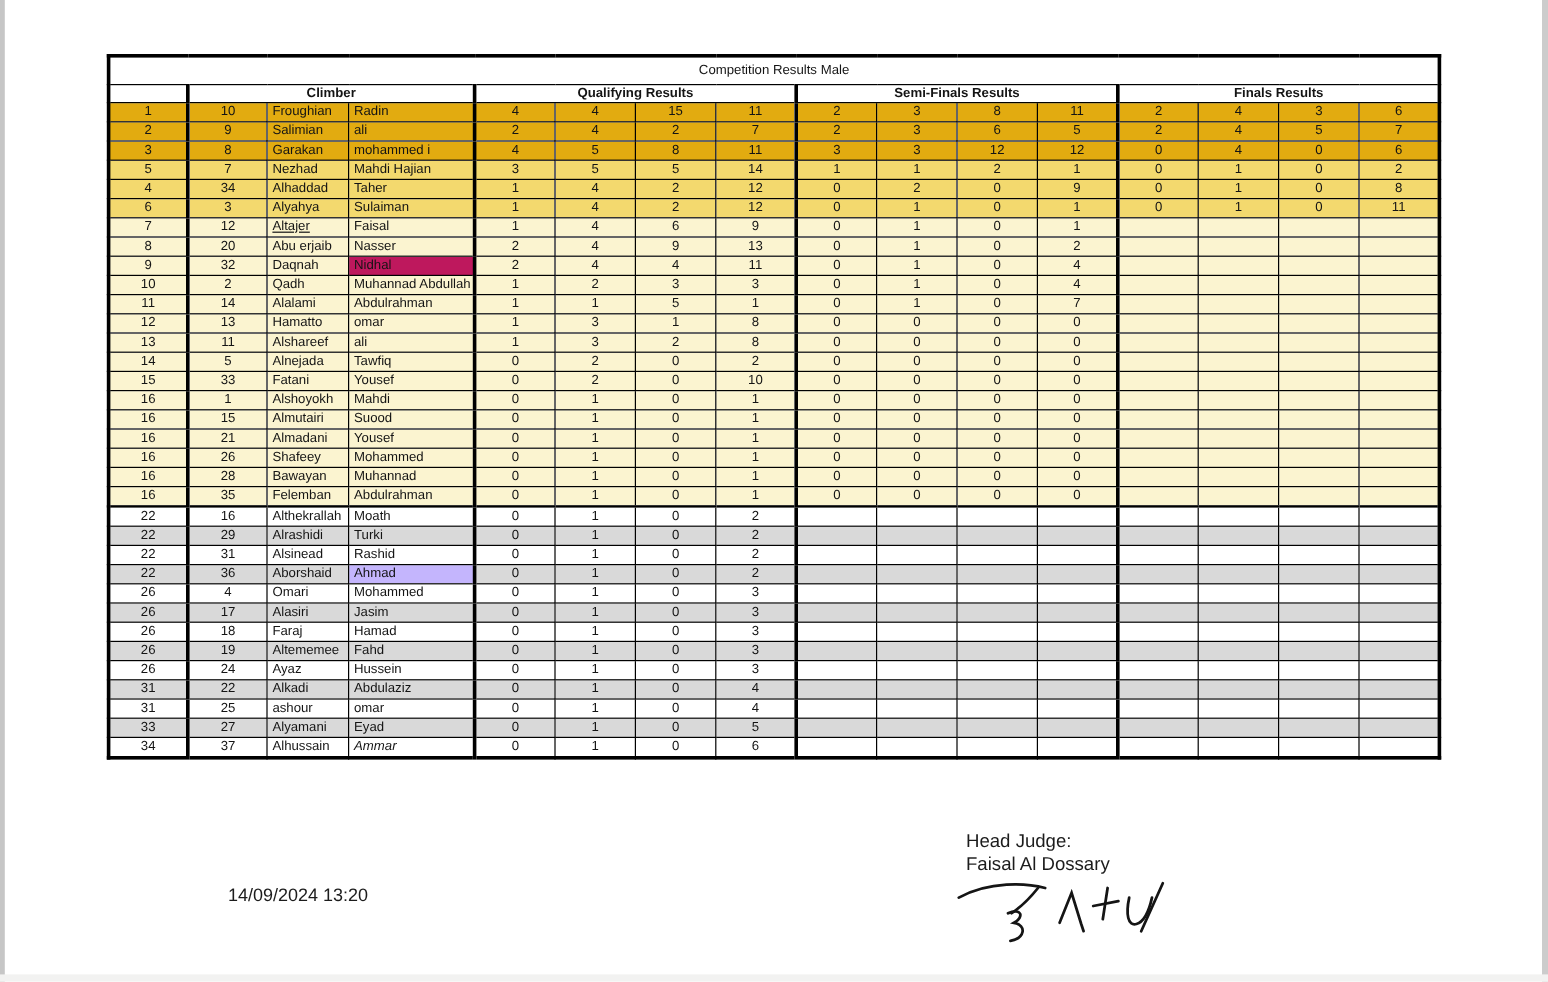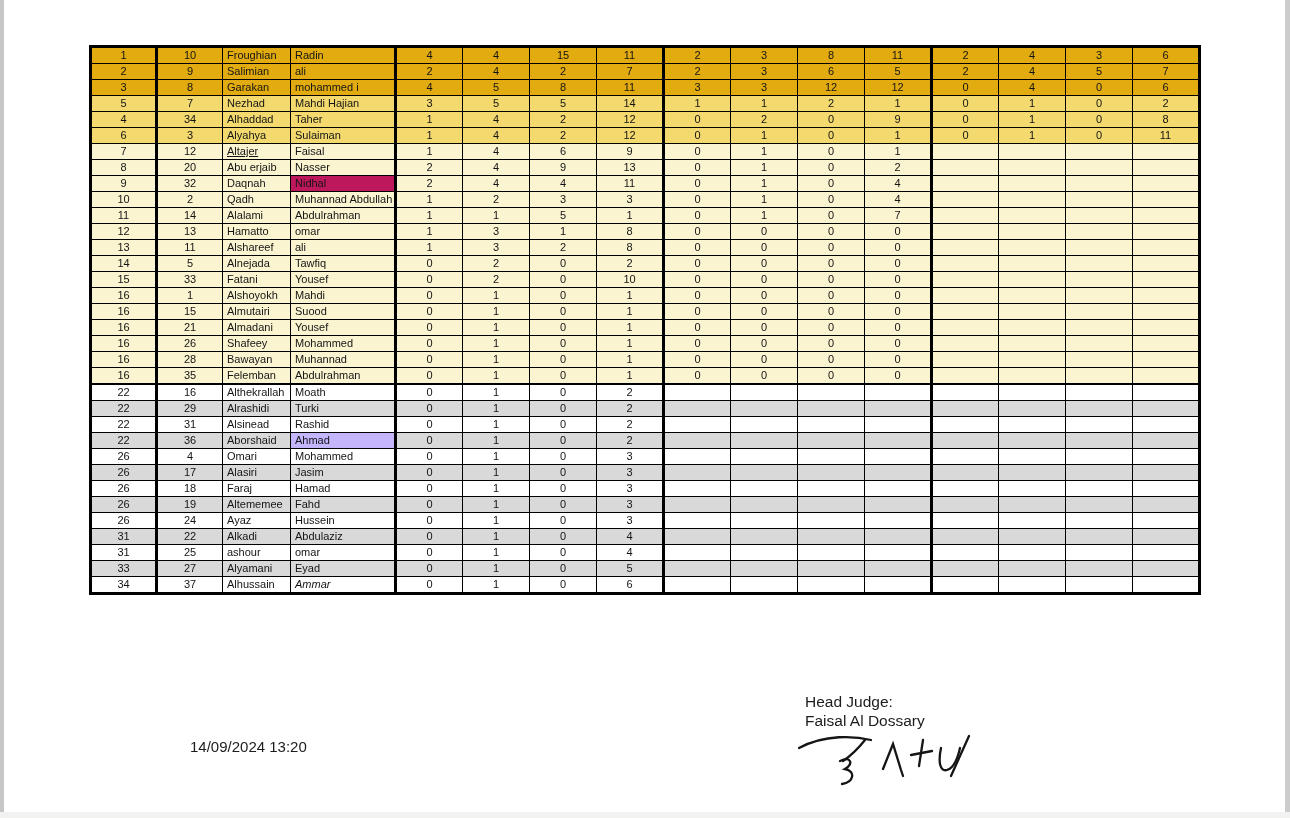--- a/index.html
+++ b/index.html
@@ -48,20 +48,30 @@
       <col style="width: 67px;">
       <col style="width: 67px;">
       <col style="width: 67px;">
       <col style="width: 67px;">
       <col style="width: 67px;">
       <col style="width: 67px;">
       <col style="width: 67px;">
       <col style="width: 67px;">
     </colgroup>
   <tbody id="tbody">
+    <tr>
+      <td class="title-cell" colspan="16">Competition Results Male</td>
+    </tr>
+  <tr class="group-row">
+        <td colspan="1"></td>
+        <td colspan="3" class="bl">Climber</td>
+        <td colspan="4" class="bl">Qualifying Results</td>
+        <td colspan="4" class="bl">Semi-Finals Results</td>
+        <td colspan="4" class="bl">Finals Results</td>
+      </tr>
       <tr class="data-row">
         <td style="background: rgb(226, 171, 16);">1</td>
         <td class="bl" style="background: rgb(226, 171, 16);">10</td>
         <td class="name" style="background: rgb(226, 171, 16);">Froughian</td>
         <td class="name" style="background: rgb(226, 171, 16);">Radin</td>
         <td class="bl" style="background: rgb(226, 171, 16);">4</td>
         <td style="background: rgb(226, 171, 16);">4</td>
         <td style="background: rgb(226, 171, 16);">15</td>
         <td style="background: rgb(226, 171, 16);">11</td>
         <td class="bl" style="background: rgb(226, 171, 16);">2</td>

